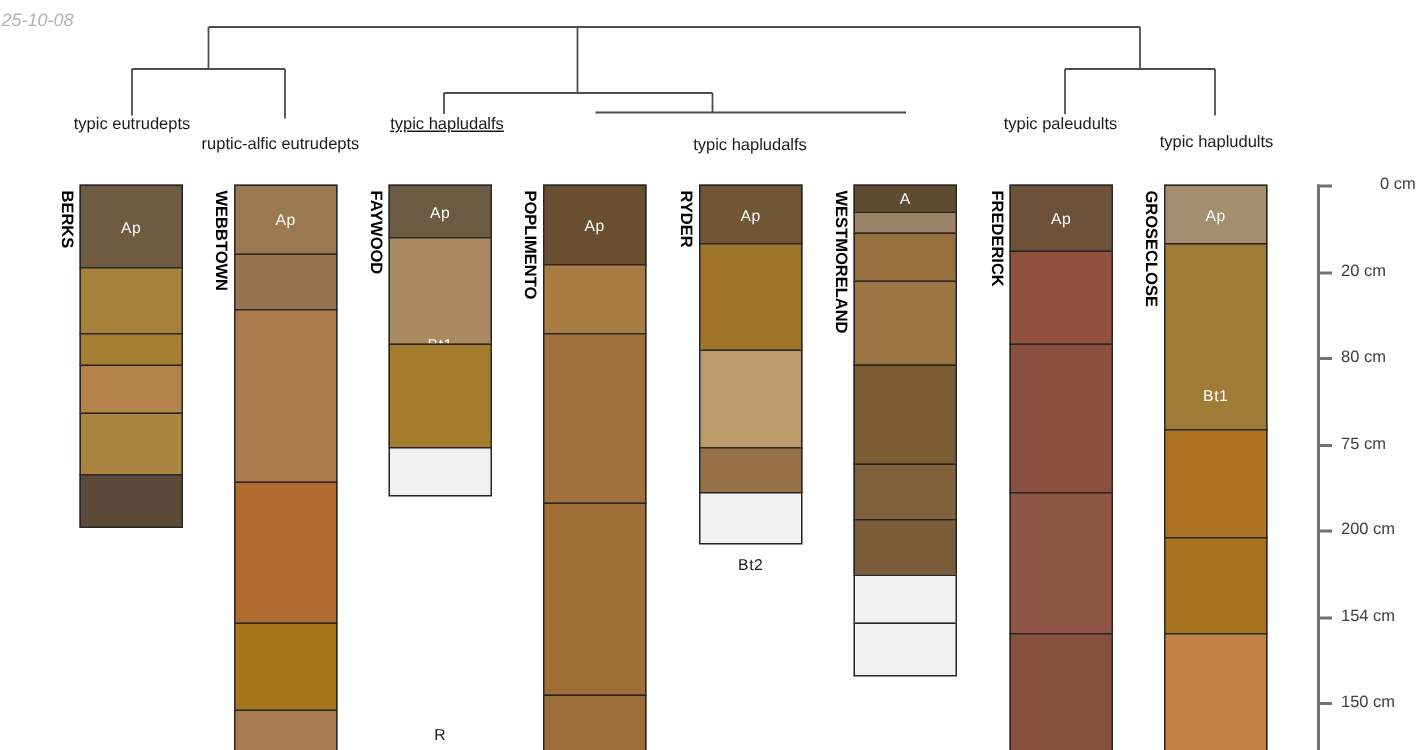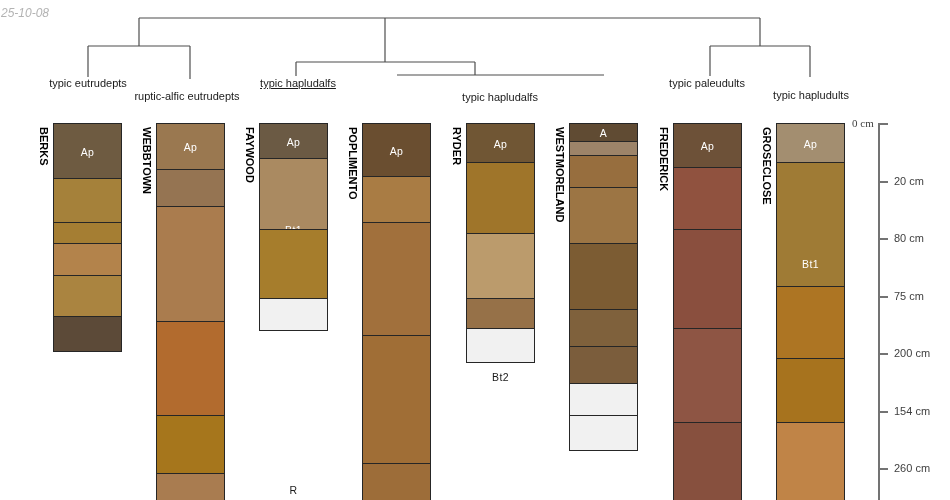--- a/index.html
+++ b/index.html
@@ -189,27 +189,27 @@
         <div class="horizon" style="top: 163px; height: 73px; width: 69px; background: rgb(173, 117, 35);">
           <div class="hz-label" style="top: 193px; color: rgb(26, 26, 26);">Bt2</div>
         </div>
         <div class="horizon" style="top: 235px; height: 65px; width: 69px; background: rgb(167, 115, 30);"></div>
         <div class="horizon" style="top: 299px; height: 123px; width: 69px; background: rgb(192, 132, 71);"></div>
       </div>
     </div>
   <div id="axis">
       <div class="axis-line" style="left: 878px; top: 123px; height: 377px;"></div>
       <div class="axis-tick" style="left: 878px; top: 123px;"></div>
-      <div class="axis-text" style="left: 852px; top: 117px; font-family: Liberation Serif, serif;">0 cm</div>
+      <div class="axis-text" style="left: 920px; top: 117px;">0 cm</div>
       <div class="axis-tick" style="left: 878px; top: 181px;"></div>
       <div class="axis-text" style="left: 894px; top: 175px;">20 cm</div>
       <div class="axis-tick" style="left: 878px; top: 238px;"></div>
       <div class="axis-text" style="left: 894px; top: 232px;">80 cm</div>
       <div class="axis-tick" style="left: 878px; top: 296px;"></div>
       <div class="axis-text" style="left: 894px; top: 290px; text-align: center;">75 cm</div>
       <div class="axis-tick" style="left: 878px; top: 353px;"></div>
       <div class="axis-text" style="left: 894px; top: 347px;">200 cm</div>
       <div class="axis-tick" style="left: 878px; top: 411px;"></div>
       <div class="axis-text" style="left: 894px; top: 405px;">154 cm</div>
       <div class="axis-tick" style="left: 878px; top: 468px;"></div>
-      <div class="axis-text" style="left: 894px; top: 462px;">260 cm</div>
+      <div class="axis-text" style="left: 894px; top: 462px;">150 cm</div>
     </div>
 </div>
 
 </body></html>

